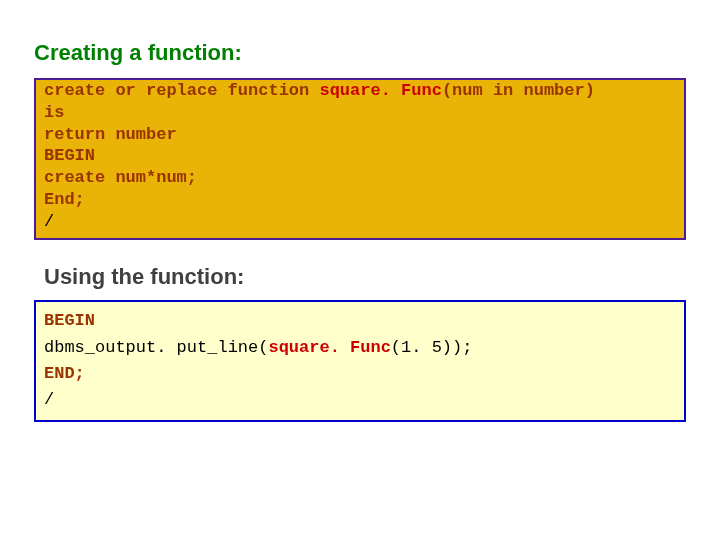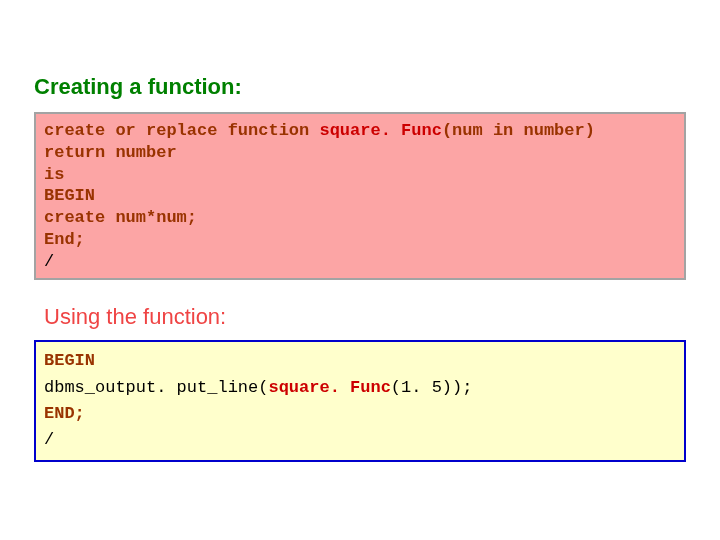--- a/index.html
+++ b/index.html
@@ -6,38 +6,37 @@
     margin: 0;
     padding: 0;
     background: #ffffff;
     width: 720px;
     height: 540px;
     font-family: "Comic Sans MS", cursive, sans-serif;
     box-sizing: border-box;
   }
   .slide {
     padding: 40px 34px 20px 34px;
-    margin-top: 34px;
   }
   .heading {
     color: #008000;
     font-size: 22px;
     font-weight: bold;
     margin-bottom: 12px;
   }
   .heading2 {
-    color: #ef4444;
+    color: #404040;
     font-size: 22px;
-    font-weight: normal;
+    font-weight: bold;
     margin: 24px 0 10px 10px;
   }
   .codebox {
-    background: #fca5a5;
-    border: 2px solid #a3a3a3;
-    padding: 6px 8px 6px 8px;
+    background: #eab308;
+    border: 2px solid #4c1d95;
+    padding: 0 8px 6px 8px;
     font-family: "Courier New", monospace;
     font-size: 17px;
     line-height: 1.28;
   }
   .codebox2 {
     background: #ffffcc;
     border: 2px solid #0000cc;
     padding: 6px 8px;
     font-family: "Courier New", monospace;
     font-size: 17px;
@@ -52,22 +51,22 @@
 <body>
 
 <div class="slide">
 
   <div class="heading">Creating a function:</div>
 
   <div class="codebox">
     <div>
       <span class="kw-brown">create or replace function </span><span class="kw-red">square. Func</span><span class="kw-brown">(num in number)</span>
     </div>
+    <div><span class="kw-brown">is</span></div>
     <div><span class="kw-brown">return number</span></div>
-    <div><span class="kw-brown">is</span></div>
     <div><span class="kw-brown">BEGIN</span></div>
     <div><span class="kw-brown">create num*num;</span></div>
     <div><span class="kw-brown">End;</span></div>
     <div><span class="txt-black">/</span></div>
   </div>
 
   <div class="heading2">Using the function:</div>
 
   <div class="codebox2">
     <div><span class="kw-brown">BEGIN</span></div>

